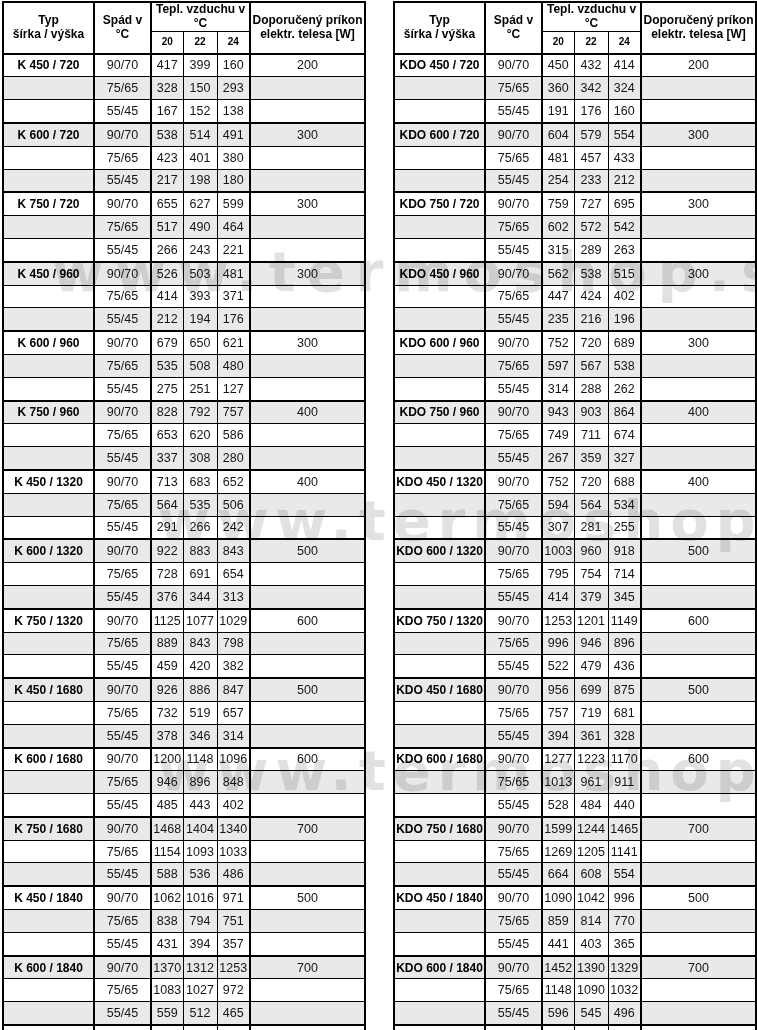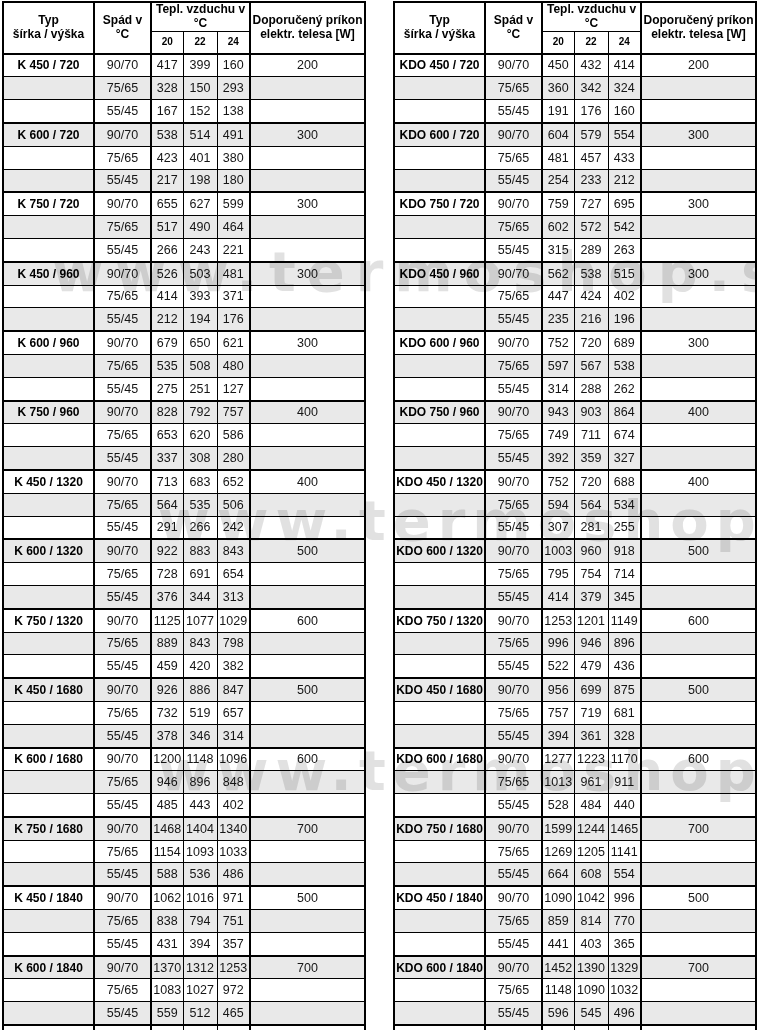--- a/index.html
+++ b/index.html
@@ -576,21 +576,21 @@
         <td class="type-cell "></td>
         <td class="thickL">75/65</td>
         <td class="thickL">749</td>
         <td class="">711</td>
         <td class="">674</td>
         <td class="thickL"></td>
       </tr>
       <tr class="shade">
         <td class="type-cell "></td>
         <td class="thickL">55/45</td>
-        <td class="thickL">392</td>
+        <td class="thickL">267</td>
         <td class="">359</td>
         <td class="">327</td>
         <td class="thickL"></td>
       </tr>
       <tr class="group-start">
         <td class="type-cell ">KDO 450 / 1320</td>
         <td class="thickL">90/70</td>
         <td class="thickL">752</td>
         <td class="">720</td>
         <td class="">688</td>

